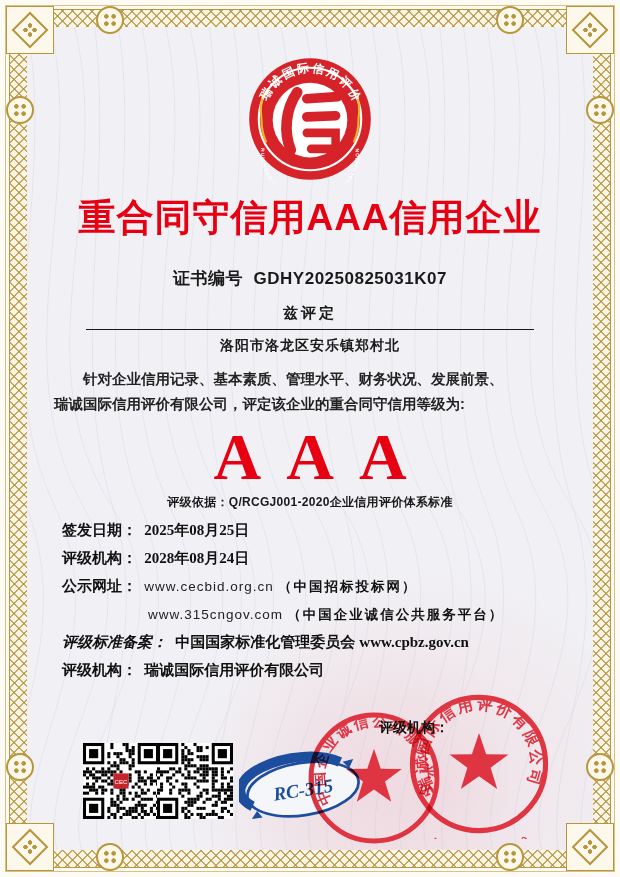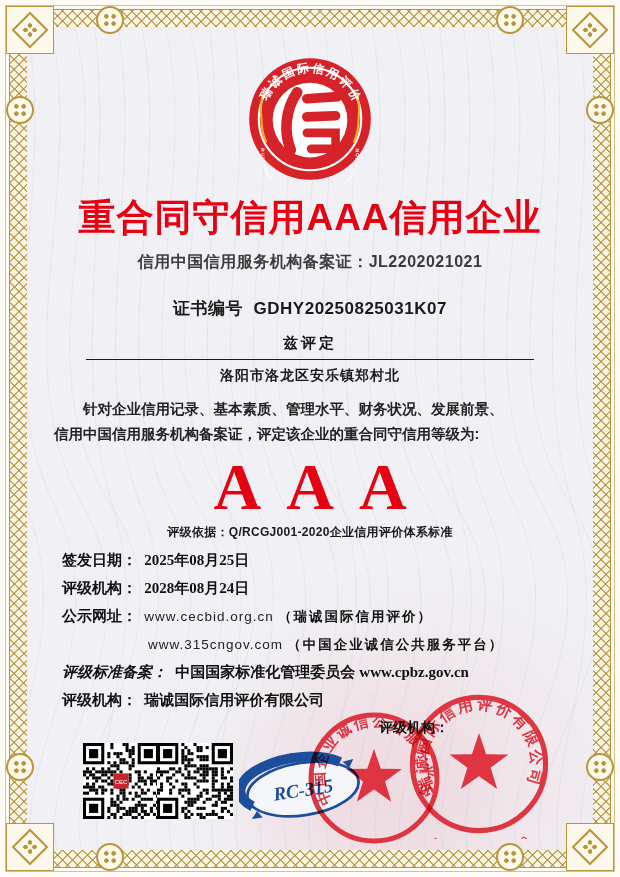--- a/index.html
+++ b/index.html
@@ -170,52 +170,51 @@
           <g stroke="#d6232a" fill="none" stroke-linecap="round">
             <path d="M48,35 C37,51 35,72 42,89" stroke-width="10"></path>
             <path d="M57,41 L86,39" stroke-width="9"></path>
             <path d="M57,58 L84,57" stroke-width="9"></path>
             <path d="M57,73 H84 V88 H61" stroke-width="8"></path>
           </g>
         </svg>
       </div>
 
       <h1 class="title">重合同守信用AAA信用企业</h1>
-      <div class="subtitle">信用中国信用服务机构备案证：JL2202021021</div>
 
       <div class="certno">
         <span>证书编号</span>&nbsp;
         <span>GDHY20250825031K07</span>
       </div>
 
       <div class="hereby">兹评定</div>
       <hr class="rule">
       <div class="address">洛阳市洛龙区安乐镇郑村北</div>
 
       <div class="para">
         <div class="l1">针对企业信用记录、基本素质、管理水平、财务状况、发展前景、</div>
-        <div class="l2">信用中国信用服务机构备案证，评定该企业的重合同守信用等级为:</div>
+        <div class="l2">瑞诚国际信用评价有限公司，评定该企业的重合同守信用等级为:</div>
       </div>
 
       <div class="grade">AAA</div>
       <div class="basis">评级依据：Q/RCGJ001-2020企业信用评价体系标准</div>
 
       <div class="info">
         <div>
           <span class="lbl">签发日期：</span>
           <span class="val">2025年08月25日</span>
         </div>
         <div>
           <span class="lbl">评级机构：</span>
           <span class="val">2028年08月24日</span>
         </div>
         <div>
           <span class="lbl">公示网址：</span>
           <span class="url">www.cecbid.org.cn</span>
-          <span class="note">（瑞诚国际信用评价）</span>
+          <span class="note">（中国招标投标网）</span>
         </div>
         <div class="indent">
           <span class="url">www.315cngov.com</span>
           <span class="note">（中国企业诚信公共服务平台）</span>
         </div>
         <div>
           <span class="lbl-wide">评级标准备案：</span>
           <span class="val">中国国家标准化管理委员会</span>
           <span class="val">www.cpbz.gov.cn</span>
         </div>

